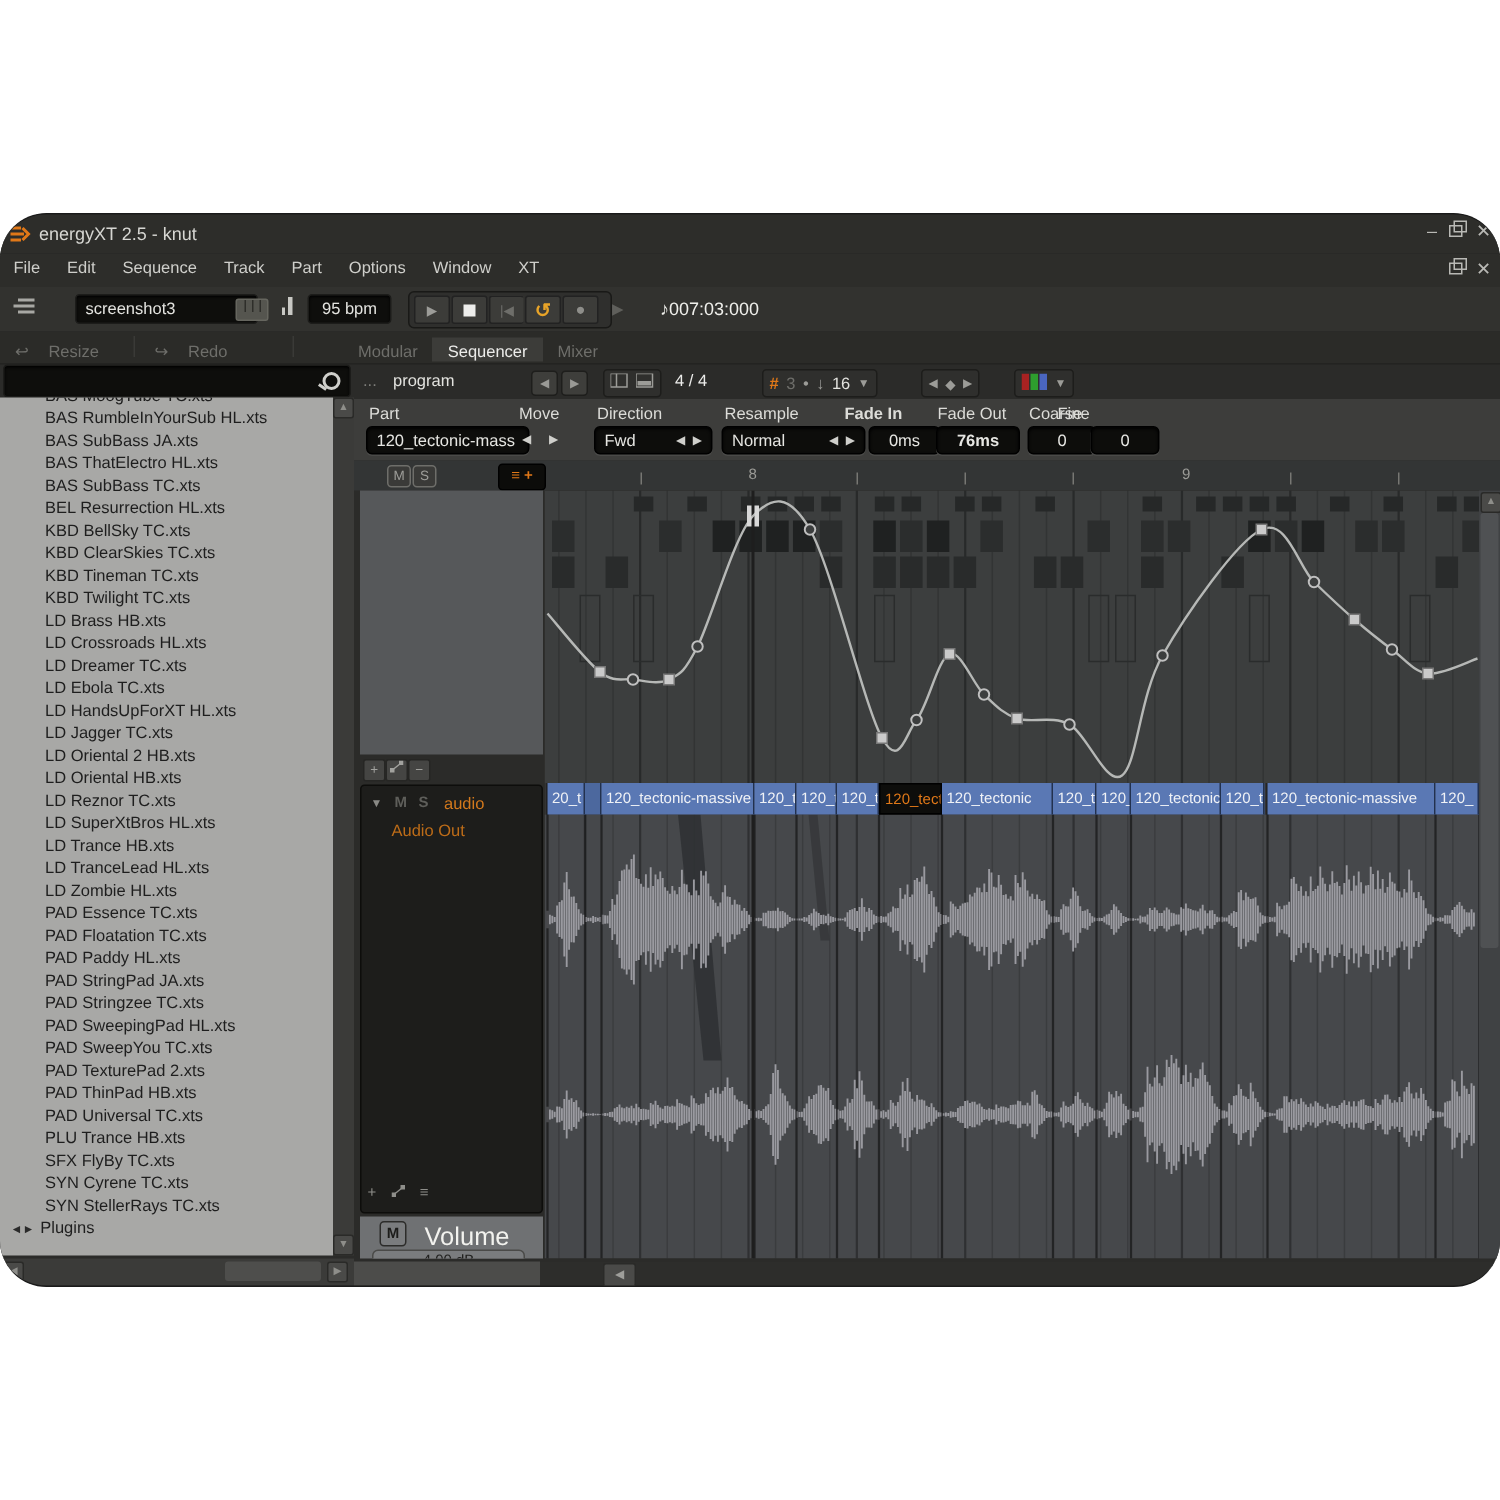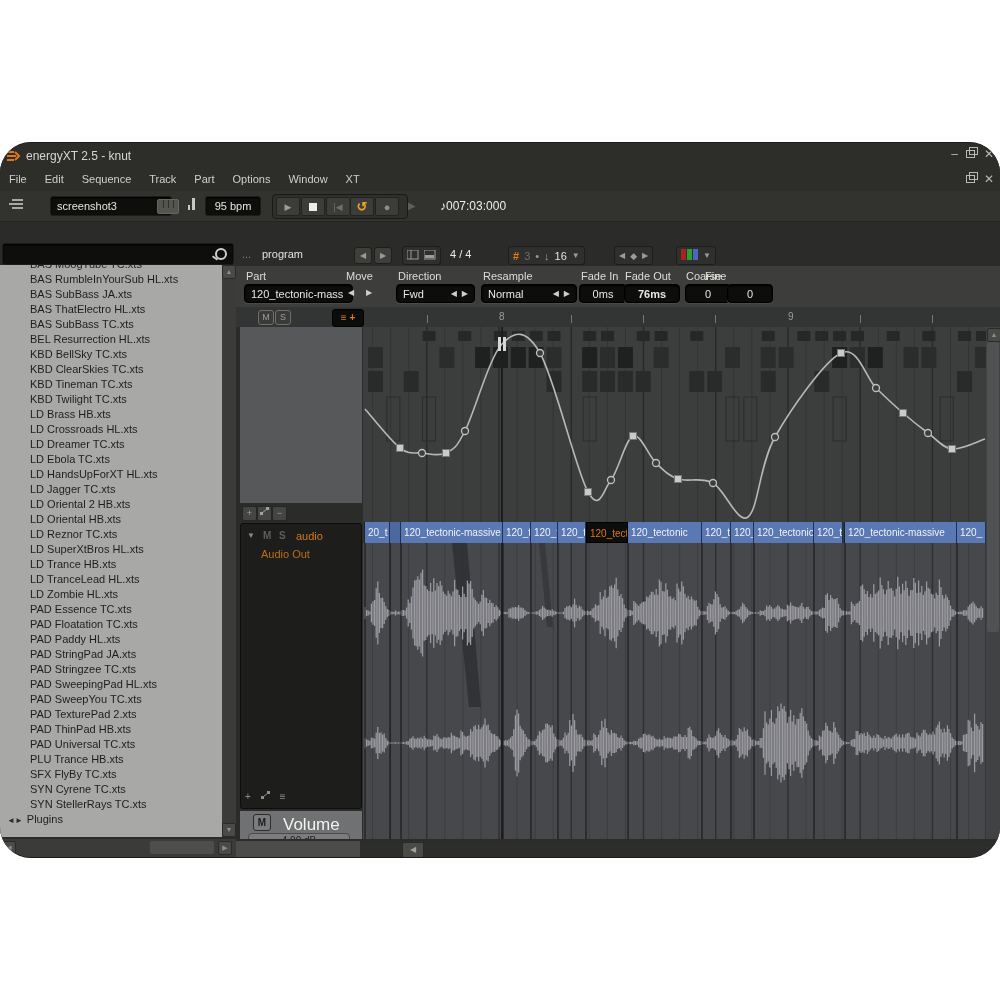--- a/index.html
+++ b/index.html
@@ -154,20 +154,27 @@
       <span class="tbtn" style="font-size:9px;color:#6e6e6a;border-right:0;">|◀</span>
       <span class="tbtn" style="color:#e8a428;font-size:13px;font-weight:bold;">↺</span>
       <span class="tbtn" style="color:#8e8e8a;font-size:11px;">●</span>
     </div>
     <span class="abs" style="left:408px;top:9px;color:#5f5f5b;font-size:10px;">▶</span>
     <span class="abs" style="left:440px;top:8px;color:#efefeb;font-size:12px;">
       <span>♪</span><span>007:03:000</span>
     </span>
   </div>
 
+  <div class="abs modebar">
+    <span>↩ <span>Resize</span></span>
+    <span class="sep"></span>
+    <span>↪ <span>Redo</span></span>
+    <span class="sep" style="margin-left:20px;"></span>
+    <span id="modetabs" style="margin-left:20px;"><span>Modular</span><span class="tab-active">Sequencer</span><span>Mixer</span></span>
+  </div>
 
   <div class="abs inset searchbox">
     <span class="mag"></span>
   </div>
   <div class="abs browser" id="browser">
       <div class="browser-item" style="margin-top: -8px;">BAS MoogTube TC.xts</div>
       <div class="browser-item">BAS RumbleInYourSub HL.xts</div>
       <div class="browser-item">BAS SubBass JA.xts</div>
       <div class="browser-item">BAS ThatElectro HL.xts</div>
       <div class="browser-item">BAS SubBass TC.xts</div>
@@ -267,21 +274,21 @@
       <span>Fwd</span>
       <span class="parrow" style="margin-left:auto;">◀</span>
         <span class="parrow" style="margin-left:5px;">▶</span>
     </div>
     <span class="plabel" style="left:247px;">Resample</span>
     <div class="pfield" style="left:245px;width:82px;">
       <span>Normal</span>
       <span class="parrow" style="margin-left:auto;">◀</span>
         <span class="parrow" style="margin-left:5px;">▶</span>
     </div>
-    <span class="plabel" style="left:345px;">Fade In</span>
+    <span class="plabel" style="left:327px;font-weight:bold;">Fade In</span>
     <div class="pfield" style="left:343px;width:34px;justify-content:center;">
         <span>0ms</span>
       </div>
     <span class="plabel" style="left:389px;">Fade Out</span>
     <div class="pfield" style="left:388px;width:42px;justify-content:center;font-weight:bold;">
         <span>76ms</span>
       </div>
     <span class="plabel" style="left:450px;">Coarse</span>
     <div class="pfield" style="left:449px;width:32px;justify-content:center;">
         <span>0</span>

